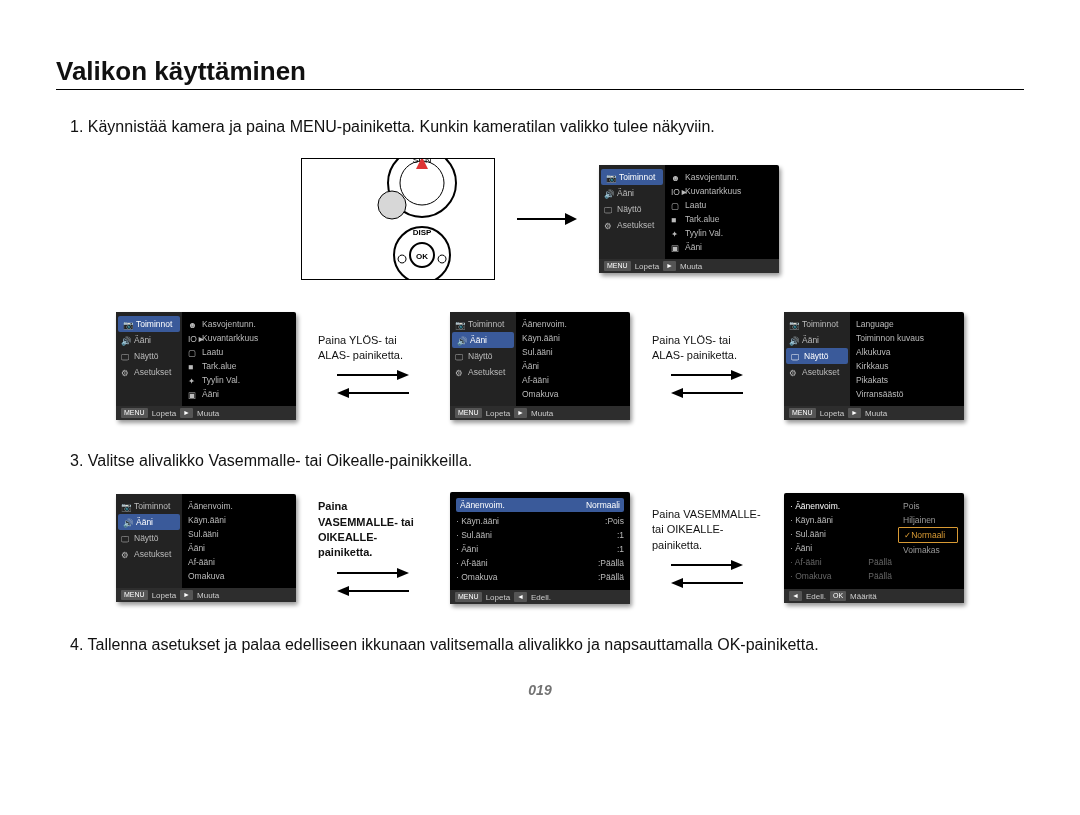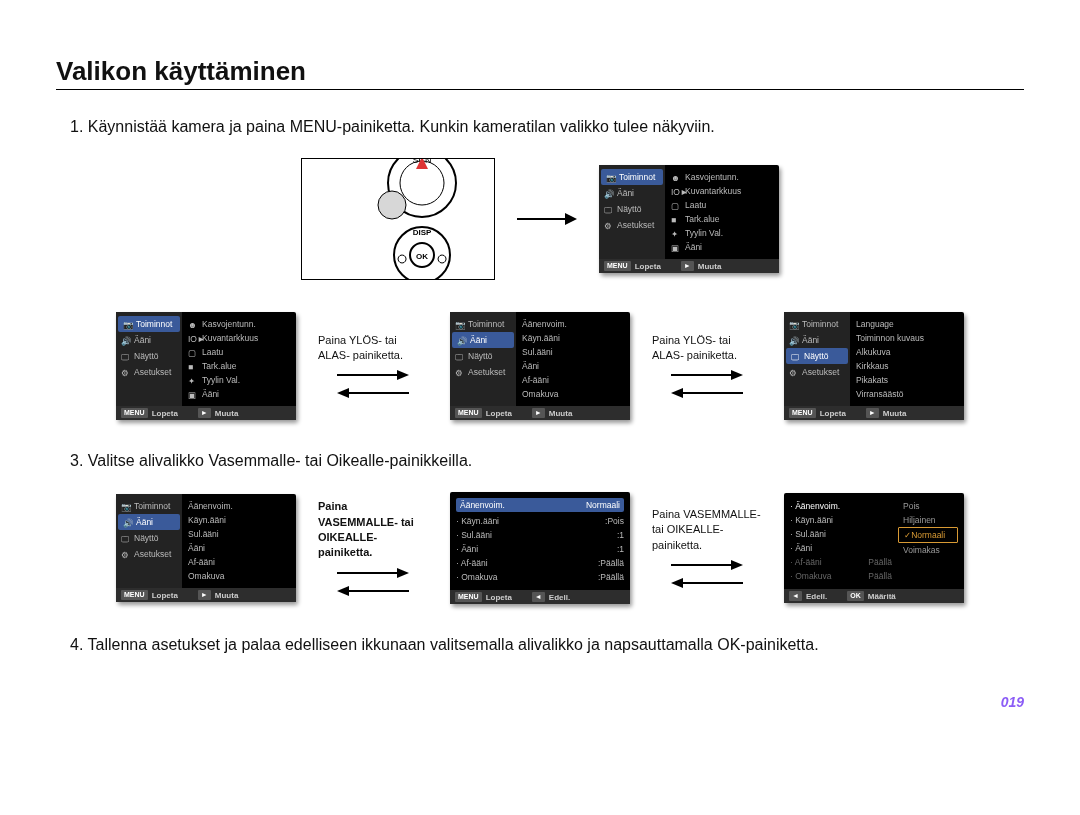--- a/index.html
+++ b/index.html
@@ -121,22 +121,21 @@
   .screen-footer {
     position: absolute;
     left: 0; right: 0; bottom: 0;
     height: 14px;
     background: #2d2d2d;
     display: flex;
     align-items: center;
     font-size: 8px;
     color: #ccc;
     padding: 0 5px;
-    gap: 20px;
-    font-weight: bold;
+    gap: 4px;
   }
   .screen-footer .fg {
     display:flex; align-items:center; gap:4px;
   }
   .kbd {
     background:#555; color:#fff; font-size:7px;
     padding:0 3px; border-radius:1px; line-height:10px;
   }
   .submenu-only .screen-body { min-height: 96px; }
   .submenu-only .right-list { padding:6px; }
@@ -155,26 +154,26 @@
     color: #999;
     font-size: 8.5px;
   }
   .opt.active {
     border: 1px solid #d89a34;
     color: #d89a34;
     border-radius: 1px;
   }
 
   .page-num {
-    text-align: right;
+    text-align: center;
     font-size: 14px;
     font-style: italic;
     font-weight: bold;
-    color: #8b5cf6;
-    margin-top: 40px;
+    color: #737373;
+    margin-top: 28px;
   }
 </style>
 </head>
 <body>
 
 <div class="page">
   <h1>Valikon käyttäminen</h1>
   <hr class="hr">
 
   <p class="step">1. Käynnistää kamera ja paina MENU-painiketta.  Kunkin kameratilan valikko tulee näkyviin.</p>

